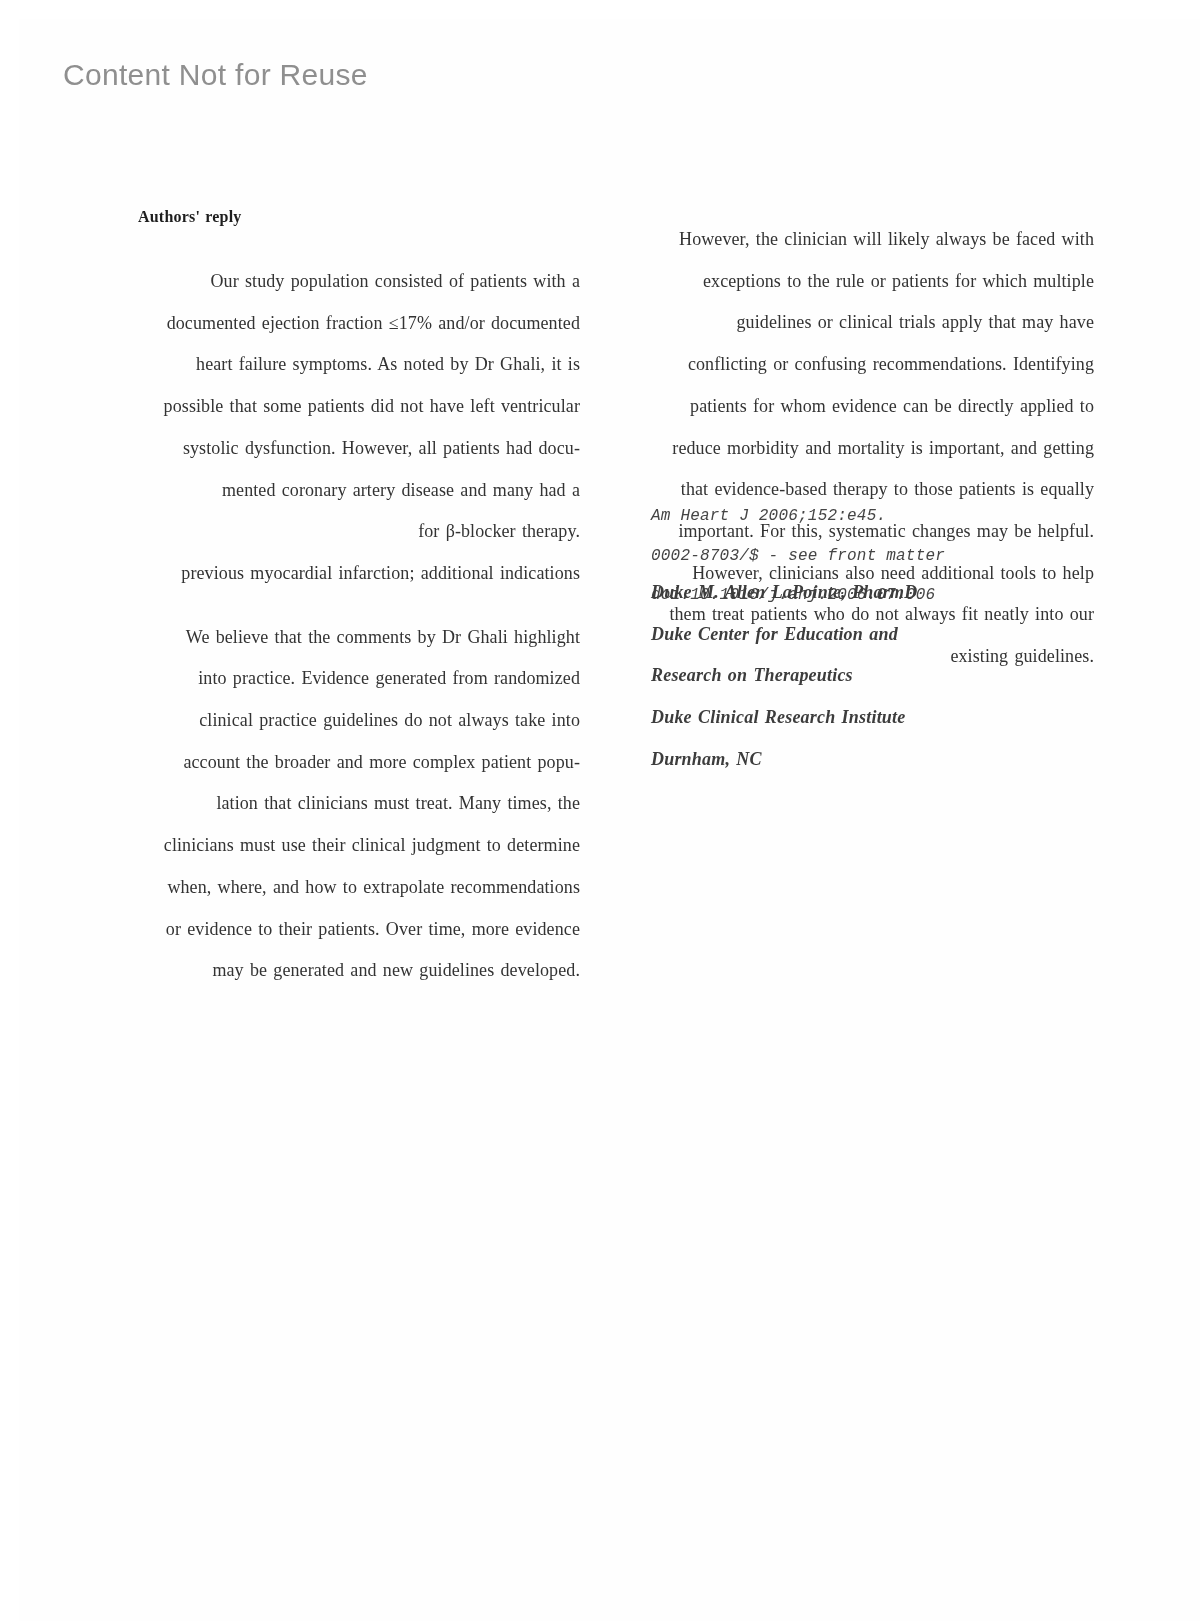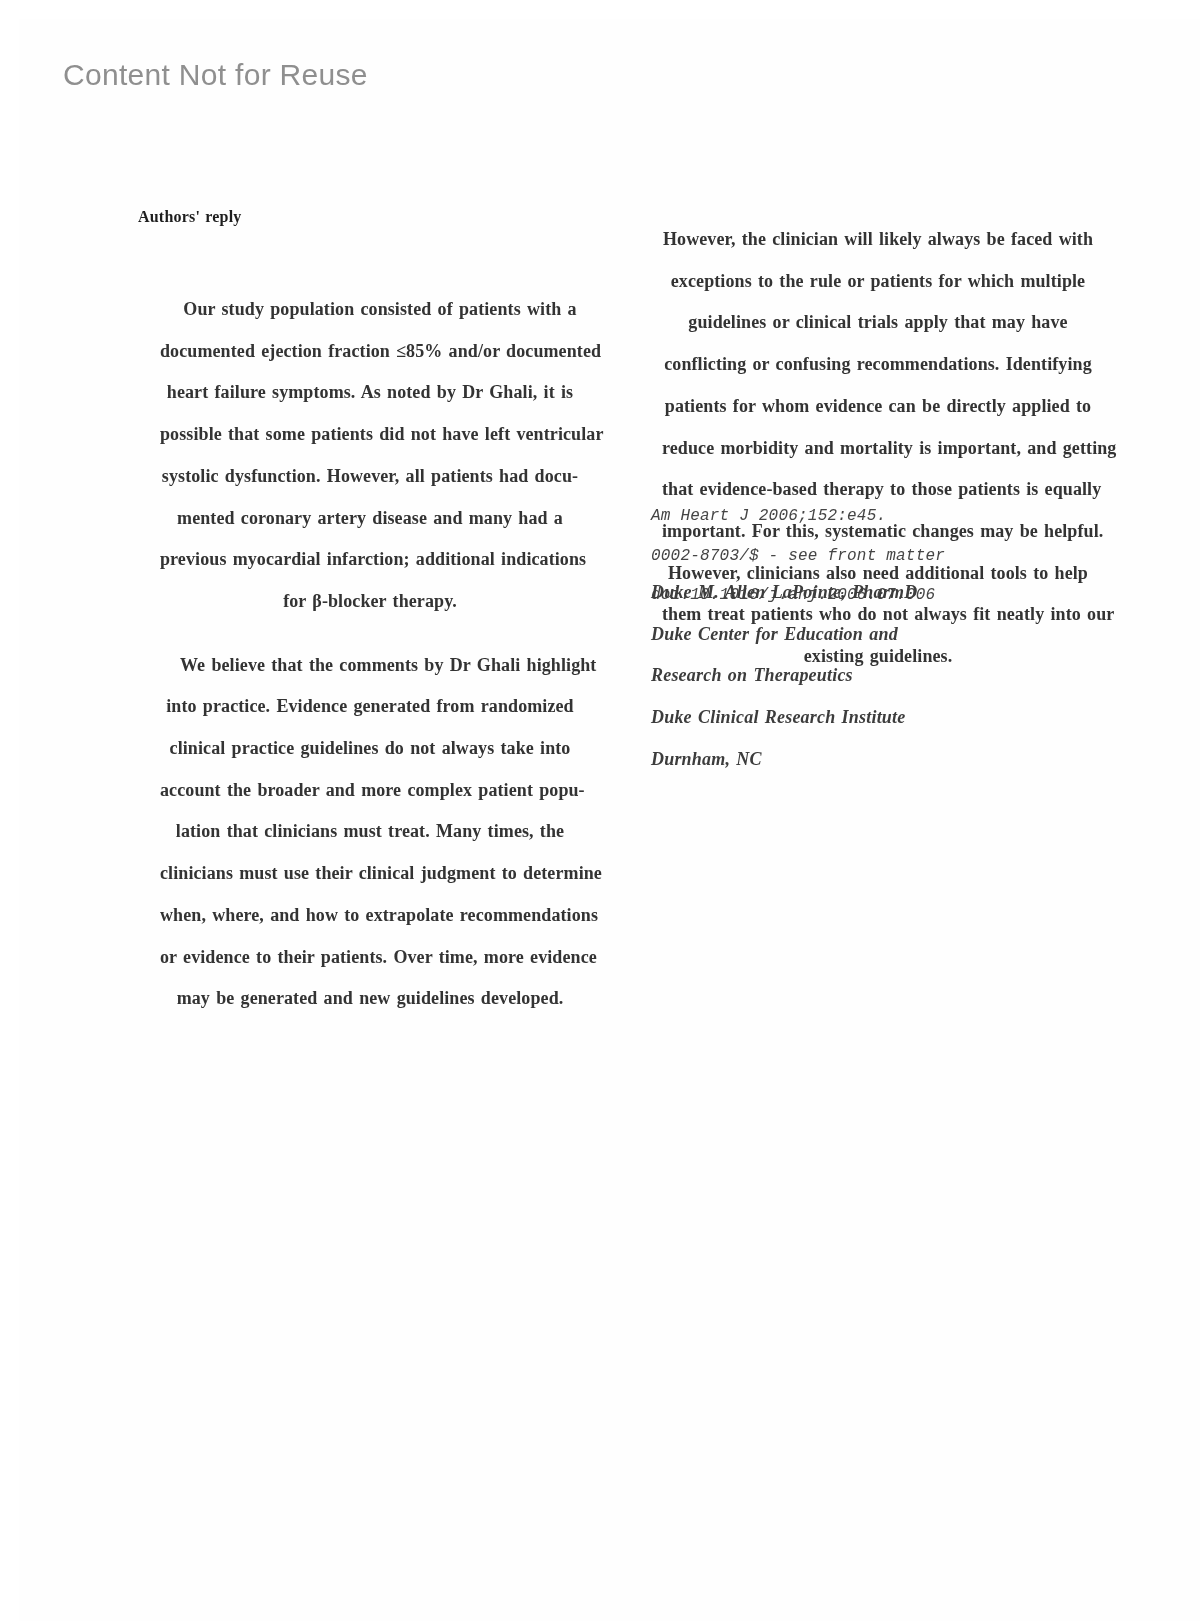--- a/index.html
+++ b/index.html
@@ -40,23 +40,23 @@
   }
   .body-col {
     position: absolute;
     font-size: 18px;
     line-height: 23.7px;
     color: #333333;
     letter-spacing: 0.1px;
     word-spacing: 1.6px;
     font-weight: 500;
   }
-  .col-left  { left: 108px; top: 246px; width: 478px; }
+  .col-left  { left: 108px; top: 218px; width: 478px; }
   .col-right { left: 610px; top: 176px; width: 490px; }
-  .para { text-align: center; font-weight: bold; }
+  .para { text-align: right; }
   .para .line { white-space: nowrap; }
   .para .line.indent { padding-left: 27px; }
   .citation {
     position: absolute;
     left: 610px;
     top: 465px;
     width: 470px;
     font-family: Liberation Mono, monospace;
     font-style: italic;
     font-size: 16px;
@@ -85,27 +85,27 @@
 
 <div class="page">
 
   <div class="watermark">Content Not for Reuse</div>
 
   <h1 class="heading">Authors' reply</h1>
 
   <div class="body-col col-left">
     <div class="para">
         <div class="line indent">Our study population consisted of patients with a</div>
-        <div class="line">documented ejection fraction ≤85% and/or documented</div>
+        <div class="line">documented ejection fraction ≤17% and/or documented</div>
         <div class="line">heart failure symptoms. As noted by Dr Ghali, it is</div>
         <div class="line">possible that some patients did not have left ventricular</div>
         <div class="line">systolic dysfunction. However, all patients had docu-</div>
         <div class="line">mented coronary artery disease and many had a</div>
+        <div class="line">for β-blocker therapy.</div>
         <div class="line">previous myocardial infarction; additional indications</div>
-        <div class="line">for β-blocker therapy.</div>
       </div>
     <div class="para">
         <div class="line indent">We believe that the comments by Dr Ghali highlight</div>
         <div class="line">into practice. Evidence generated from randomized</div>
         <div class="line">clinical practice guidelines do not always take into</div>
         <div class="line">account the broader and more complex patient popu-</div>
         <div class="line">lation that clinicians must treat. Many times, the</div>
         <div class="line">clinicians must use their clinical judgment to determine</div>
         <div class="line">when, where, and how to extrapolate recommendations</div>
         <div class="line">or evidence to their patients. Over time, more evidence</div>

